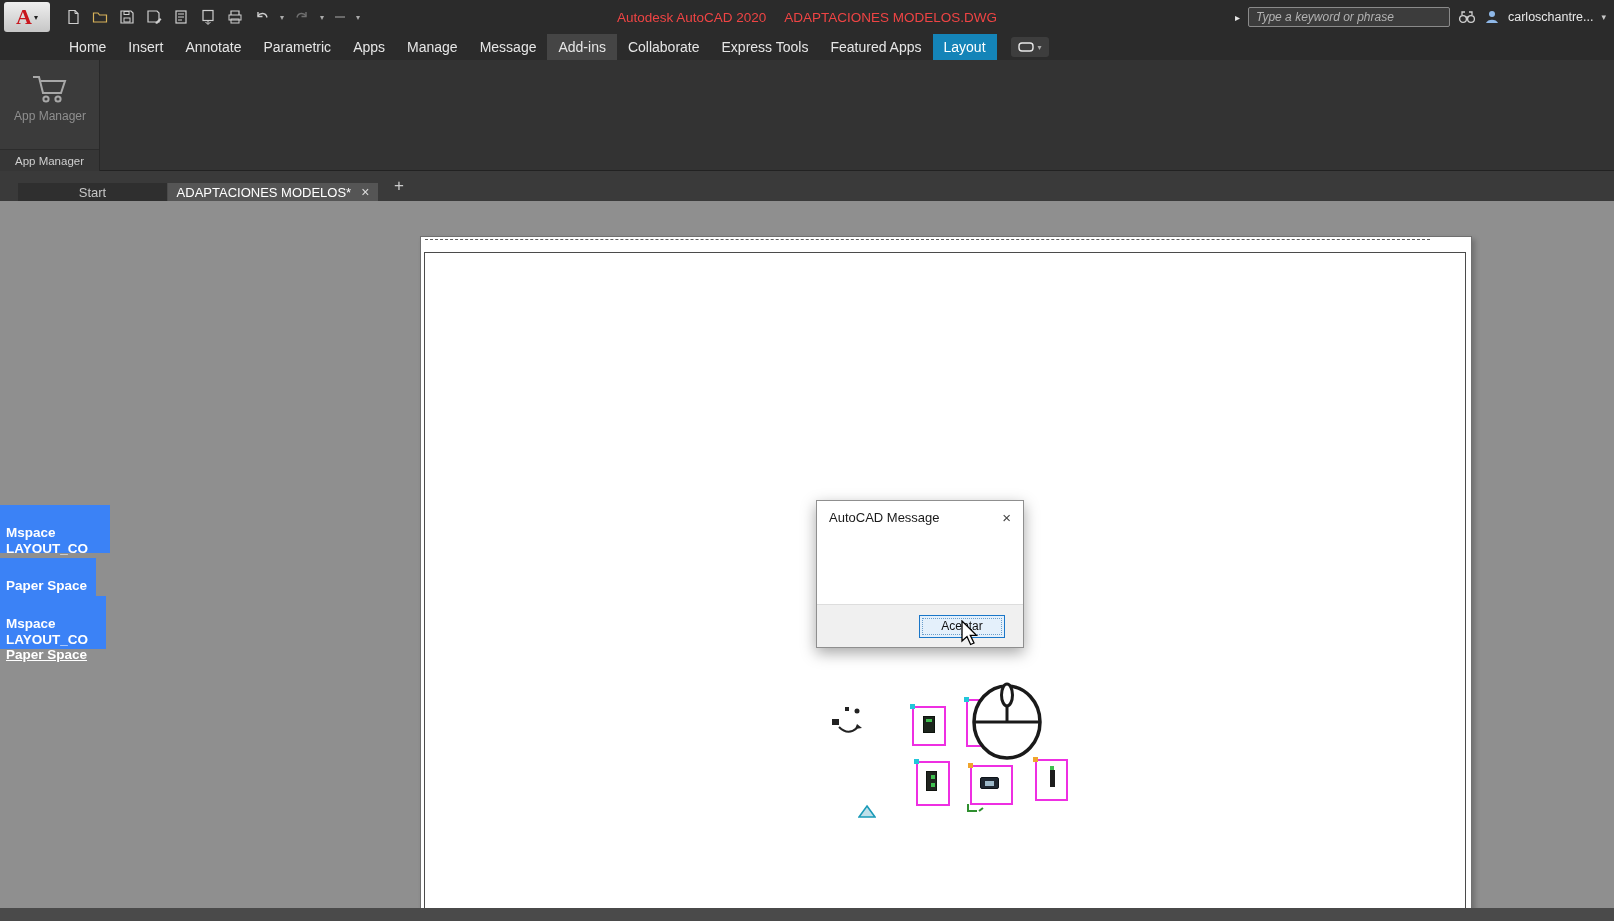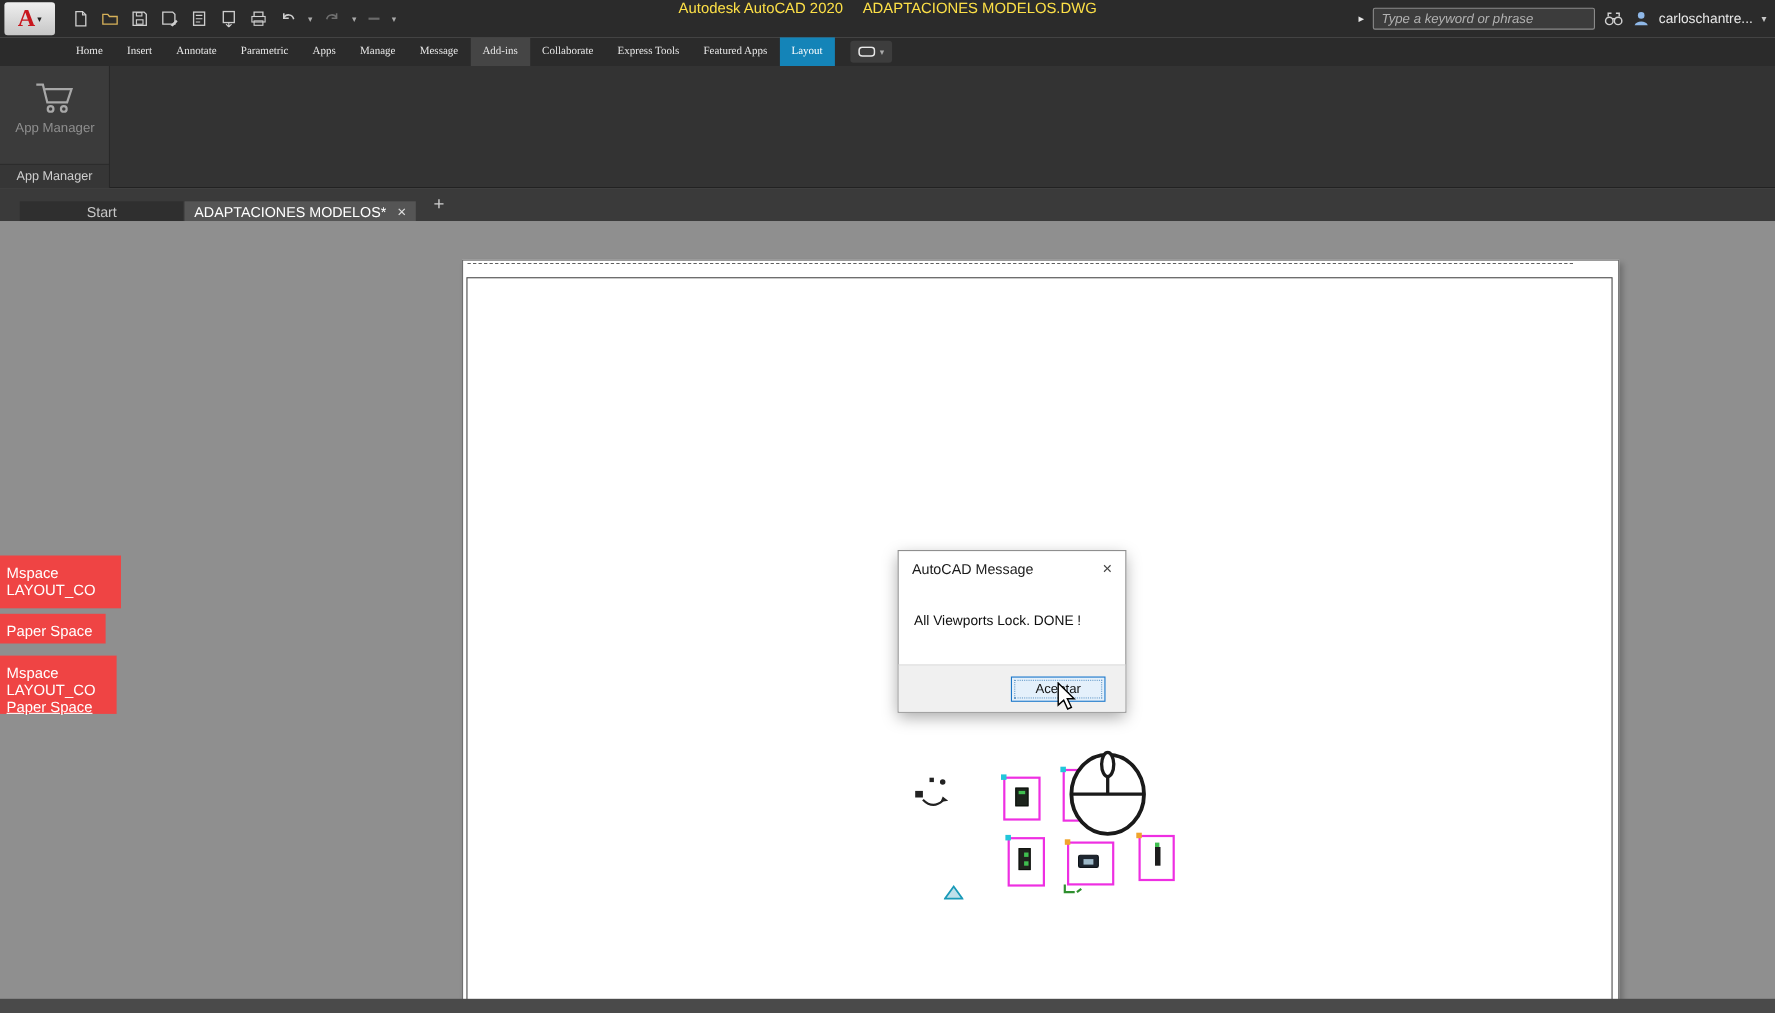--- a/index.html
+++ b/index.html
@@ -9,31 +9,31 @@
   
   .titlebar{position:absolute;left:0;top:0;width:1614px;height:34px;background:#2b2b2b;display:flex;align-items:center;}
   .logo-btn{width:46px;height:30px;margin-left:4px;background:linear-gradient(#efefef,#c6c6c6);border-radius:3px;display:flex;align-items:center;justify-content:center;gap:2px;cursor:pointer;}
   .logo-a{color:#c8161d;font-weight:bold;font-size:22px;line-height:22px;font-family:"Liberation Serif",serif;}
   .logo-caret{font-size:8px;color:#222;}
   .qat{display:flex;align-items:center;gap:9px;margin-left:14px;}
   .qat-btn{width:18px;height:18px;display:flex;align-items:center;justify-content:center;cursor:pointer;}
   .qat svg{display:block;}
   .mini-caret{color:#aaa;font-size:8px;cursor:pointer;}
   .qat-sep{width:10px;height:2px;background:#6a6a6a;margin:0 2px;}
-  .title-center{position:absolute;left:50%;top:0;transform:translateX(-50%);height:34px;display:flex;gap:18px;color:#fde047;font-size:13.5px;white-space:nowrap;}
+  .title-center{position:absolute;left:50%;top:0;transform:translateX(-50%);height:34px;display:flex;align-items:center;gap:18px;color:#ef4444;font-size:13.5px;white-space:nowrap;}
   .title-right{position:absolute;right:8px;top:0;height:34px;display:flex;align-items:center;gap:8px;}
   .arrow-glyph{color:#e8e8e8;font-size:10px;cursor:pointer;}
   .search{width:202px;height:20px;background:#3c3c3c;border:1px solid #8a8a8a;border-radius:2px;color:#ddd;font-size:12px;padding:0 7px;}
   .search::placeholder{color:#b2b2b2;font-style:italic;}
   .username{color:#e8e8e8;font-size:12.5px;cursor:pointer;white-space:nowrap;}
   .tr-caret{color:#c8c8c8;font-size:9px;cursor:pointer;}
 
   
   .ribbon-tabs{position:absolute;left:0;top:34px;width:1614px;height:26px;background:#2b2b2b;display:flex;align-items:stretch;padding-left:58px;}
-  .rtab{padding:0 11px;line-height:26px;font-size:10px;color:#e6e6e6;cursor:pointer;white-space:nowrap;font-family:Liberation Serif, serif;}
+  .rtab{padding:0 11px;line-height:26px;font-size:14px;color:#e6e6e6;cursor:pointer;white-space:nowrap;}
   .rtab.active{background:#454545;}
   .rtab.contextual{background:#1484b8;color:#fff;}
   .rtab-extra{margin-left:14px;align-self:center;height:20px;background:#3d3d3d;border-radius:3px;display:flex;align-items:center;gap:4px;padding:0 7px;cursor:pointer;}
 
   
   .ribbon-body{position:absolute;left:0;top:60px;width:1614px;height:111px;background:#333333;border-bottom:1px solid #222;padding-left:22px;}
   .panel{position:absolute;top:0;height:111px;background:#3b3b3b;border-right:1px solid #282828;}
   .panel-label{position:absolute;left:0;bottom:0;width:100%;height:22px;background:#363636;border-top:1px solid #2c2c2c;color:#cfcfcf;font-size:11.5px;text-align:center;line-height:22px;cursor:pointer;}
   .panel1{left:0;width:100px;}
   .panel2{left:100px;width:140px;}
@@ -54,21 +54,21 @@
   .ftab .closex{color:#dddddd;font-size:14px;cursor:pointer;}
   .newtab{margin-left:16px;align-self:center;color:#cccccc;font-size:17px;cursor:pointer;}
 
   
   .canvas{position:absolute;left:0;top:201px;width:1614px;height:720px;background:#8f8f8f;overflow:hidden;}
   .paper{position:absolute;left:420px;top:35px;width:1052px;height:675px;background:#ffffff;border:1px solid #6f6f6f;box-shadow:3px 3px 5px rgba(0,0,0,.22);}
   .dashed-margin{position:absolute;left:425px;top:38px;width:1005px;height:0;border-top:1px dashed #5f5f5f;}
   .vp-border{position:absolute;left:424px;top:51px;width:1042px;height:700px;border:1.6px solid #4b4b4b;}
 
   
-  .echo{position:absolute;left:0;background:#ef4444;color:#fff;font-weight:400;font-size:13.5px;line-height:16px;padding:8px 6px;z-index:20;}
+  .echo{position:absolute;left:0;background:#3b82f6;color:#fff;font-weight:700;font-size:13.5px;line-height:16px;padding:20px 6px;z-index:20;}
   .echo1{top:304px;width:110px;height:48px;}
   .echo2{top:357px;width:96px;height:27px;}
   .echo3{top:395px;width:106px;height:53px;line-height:15.5px;}
   .echo .ul{text-decoration:underline;}
 
   
   .vp{position:absolute;border:2px solid #ee2fe2;z-index:10;}
   .corner-dot{position:absolute;left:-4px;top:-4px;width:5px;height:5px;}
   .dot-cyan{background:#22c6da;}
   .dot-orange{background:#f0a42c;}
@@ -310,23 +310,20 @@
 
     <svg class="tri-glyph" width="18" height="15" viewBox="0 0 18 15">
       <polygon points="9,2 17,13 1,13" fill="#bfe0ea" stroke="#1a9ab8" stroke-width="1.6"></polygon>
     </svg>
 
     <div class="dialog">
       <div class="dlg-title">
         <span>AutoCAD Message</span>
         <span class="dlg-close">×</span>
       </div>
-      <div class="dlg-body">
-        <span>All Viewports Lock. DONE !</span>
-      </div>
       <div class="dlg-footer">
         <button class="dlg-ok">Aceptar</button>
       </div>
     </div>
 
     <svg class="cursor-art" width="22" height="30" viewBox="0 0 22 30">
       <polygon points="2,1 2,21 7,16.5 10.6,24.5 14,23 10.3,15.3 16.5,15.3" fill="#ffffff" stroke="#000000" stroke-width="1.3"></polygon>
     </svg>
 
     <div class="bottomstrip"></div>

